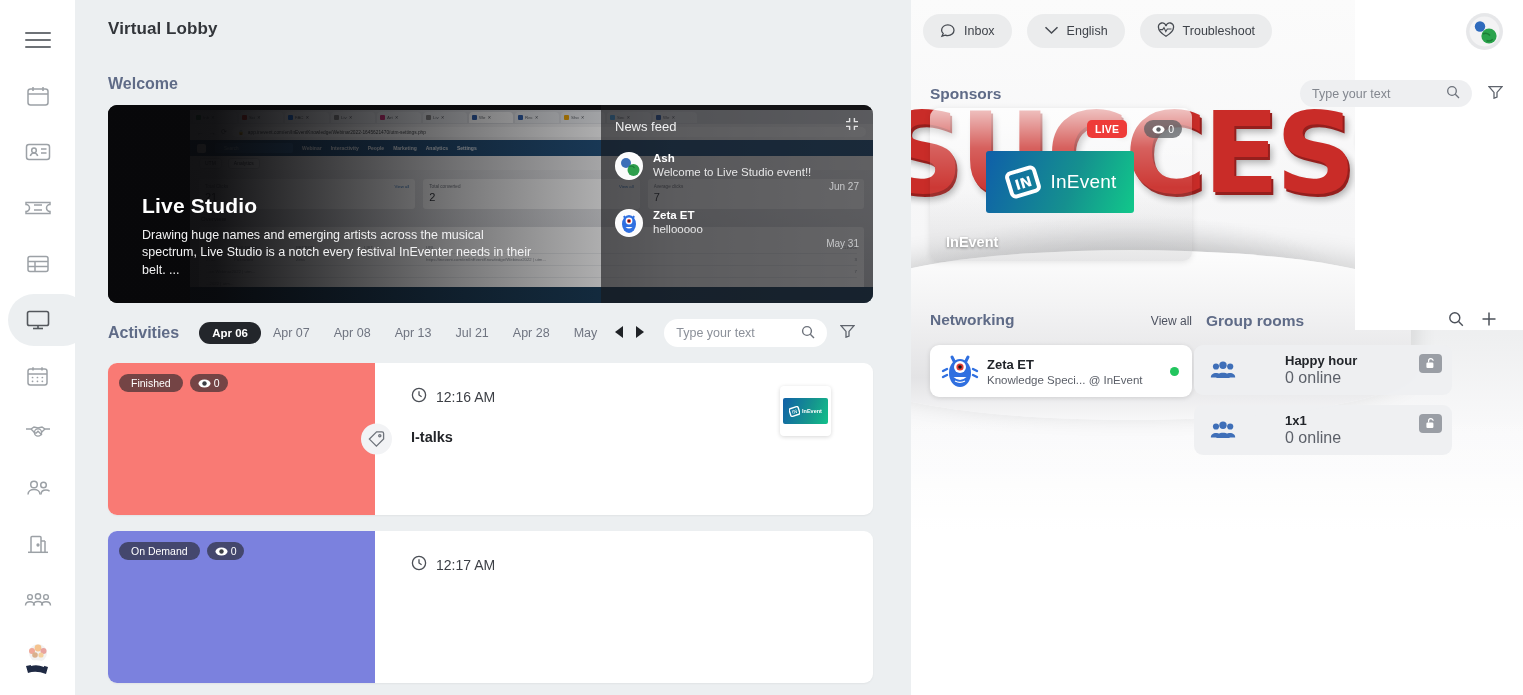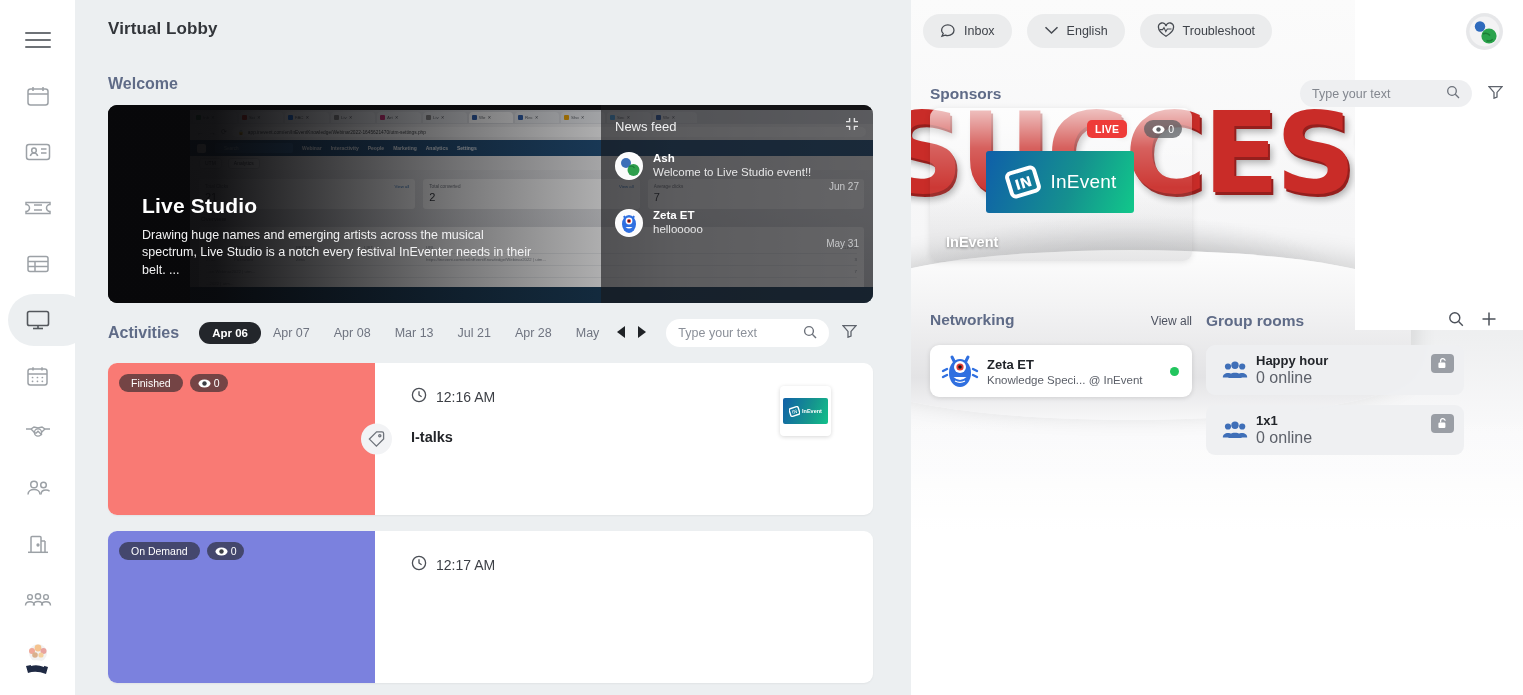--- a/index.html
+++ b/index.html
@@ -343,23 +343,23 @@
     display: flex; align-items: center; padding: 0 13px 0 8px;
     box-shadow: 0 1px 5px rgba(0,0,0,.13); cursor: pointer;
   }
   .net-ava { width: 44px; height: 40px; flex: 0 0 44px; display:flex; align-items:center; justify-content:center;}
   .net-info { flex: 1 1 auto; min-width: 0; padding-left: 5px;}
   .net-name { font-size: 13px; font-weight: bold; color: #22252a;}
   .net-sub { font-size: 11.5px; color: #5c6069; margin-top: 2px; white-space: nowrap; overflow: hidden; text-overflow: ellipsis;}
   .net-dot { width: 9px; height: 9px; border-radius: 50%; background: #22c55e; flex: 0 0 9px;}
 
   .room-card {
-    position: absolute; left: 295px; width: 258px; height: 50px;
+    position: absolute; left: 283px; width: 258px; height: 50px;
     background: rgba(238,239,241,.95); border-radius: 9px; z-index: 6;
-    display: flex; align-items: center; padding: 0 12px 0 16px; cursor: pointer;
+    display: flex; align-items: center; padding: 0 12px 0 16px; cursor: pointer; gap: 41px;
   }
   .room-1 { top: 345px; }
   .room-2 { top: 405px; }
   .room-ico { flex: 0 0 34px; display: flex; align-items: center;}
   .room-info { flex: 1 1 auto; min-width: 0; }
   .room-name { font-size: 13px; font-weight: bold; color: #22252a; }
   .room-sub { font-size: 16px; color: #5c6069; margin-top: 1px;}
   .room-lock {
     width: 23px; height: 19px; border-radius: 4px; background: #9a9ea5;
     display: flex; align-items: center; justify-content: center;
@@ -677,21 +677,21 @@
           </div>
         </div>
       </div>
     </div>
 
     <div class="act-head">
       <div class="act-title">Activities</div>
       <div class="date-pill">Apr 06</div>
       <div class="date-item">Apr 07</div>
       <div class="date-item">Apr 08</div>
-      <div class="date-item">Mar 13</div>
+      <div class="date-item">Apr 13</div>
       <div class="date-item">Jul 21</div>
       <div class="date-item">Apr 28</div>
       <div class="date-item">May</div>
       <div class="arrows">
         <span class="arrow">
           <svg width="9" height="12" viewBox="0 0 9 12">
               <polygon points="8,0 8,12 0,6" fill="#1f2226"></polygon>
             </svg>
         </span>
         <span class="arrow">

